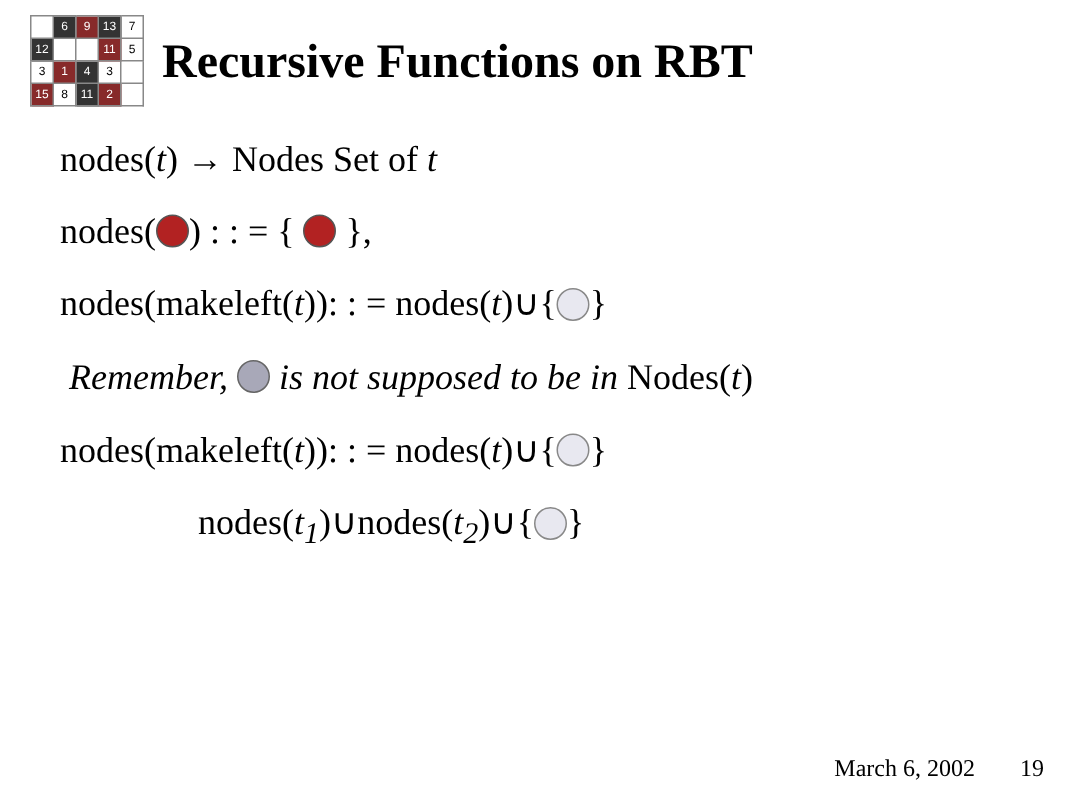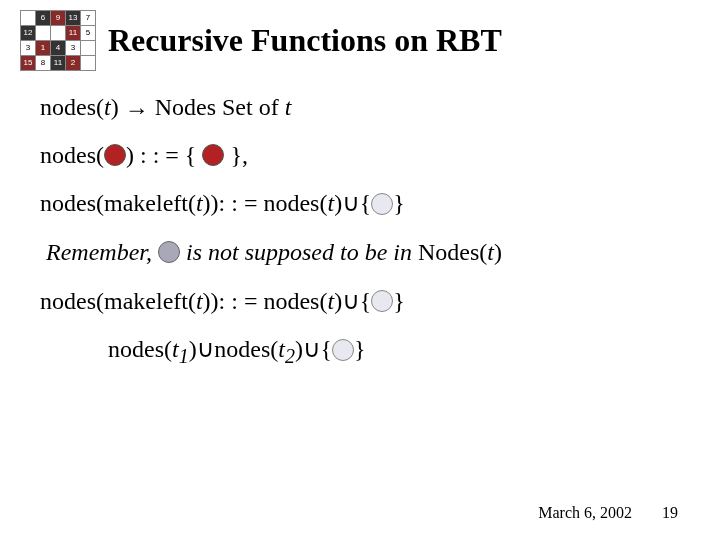--- a/index.html
+++ b/index.html
@@ -74,26 +74,26 @@
     border: 1px solid #666;
   }
   .remember {
     margin: 18px 0 18px 26px;
     font-style: italic;
   }
   .remember .code {
     font-style: normal;
   }
   .indent2 {
-    margin-left: 88px;
+    margin-left: 112px;
   }
   .footer {
     position: absolute;
     bottom: 18px;
-    right: 42px;
+    right: 24px;
     font-size: 16px;
     display: flex;
     align-items: baseline;
     gap: 30px;
   }
   .pagenum {
     font-size: 16px;
     text-align: center;
   }
   .cup {

